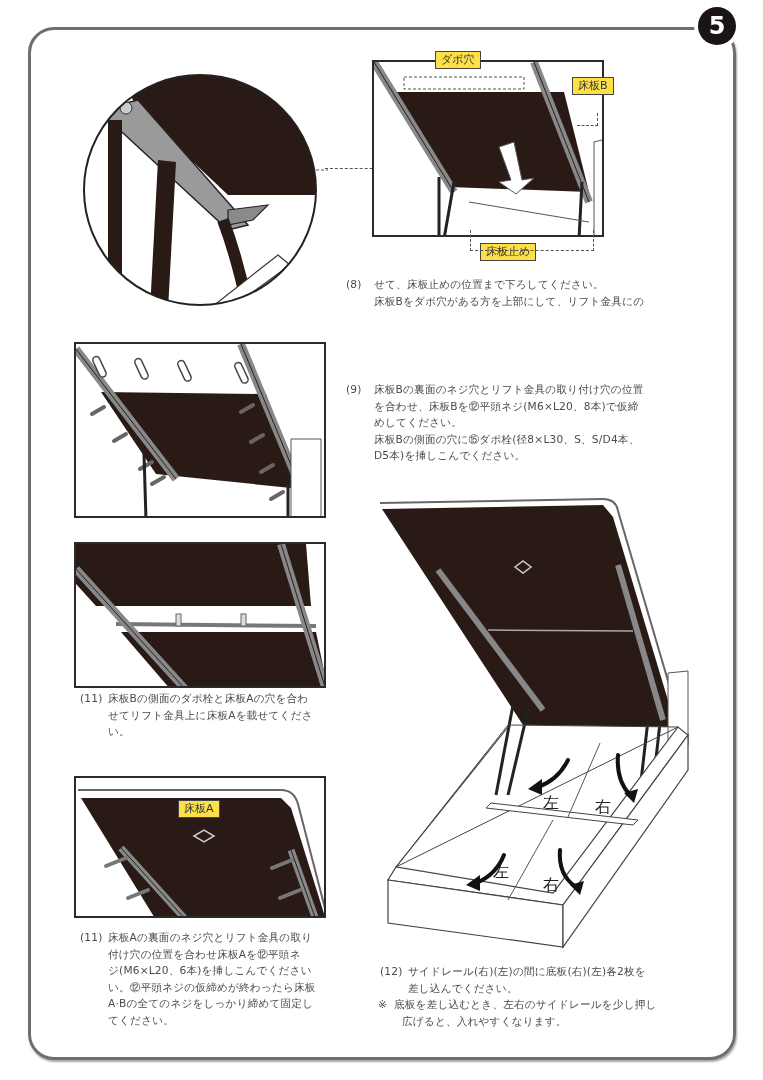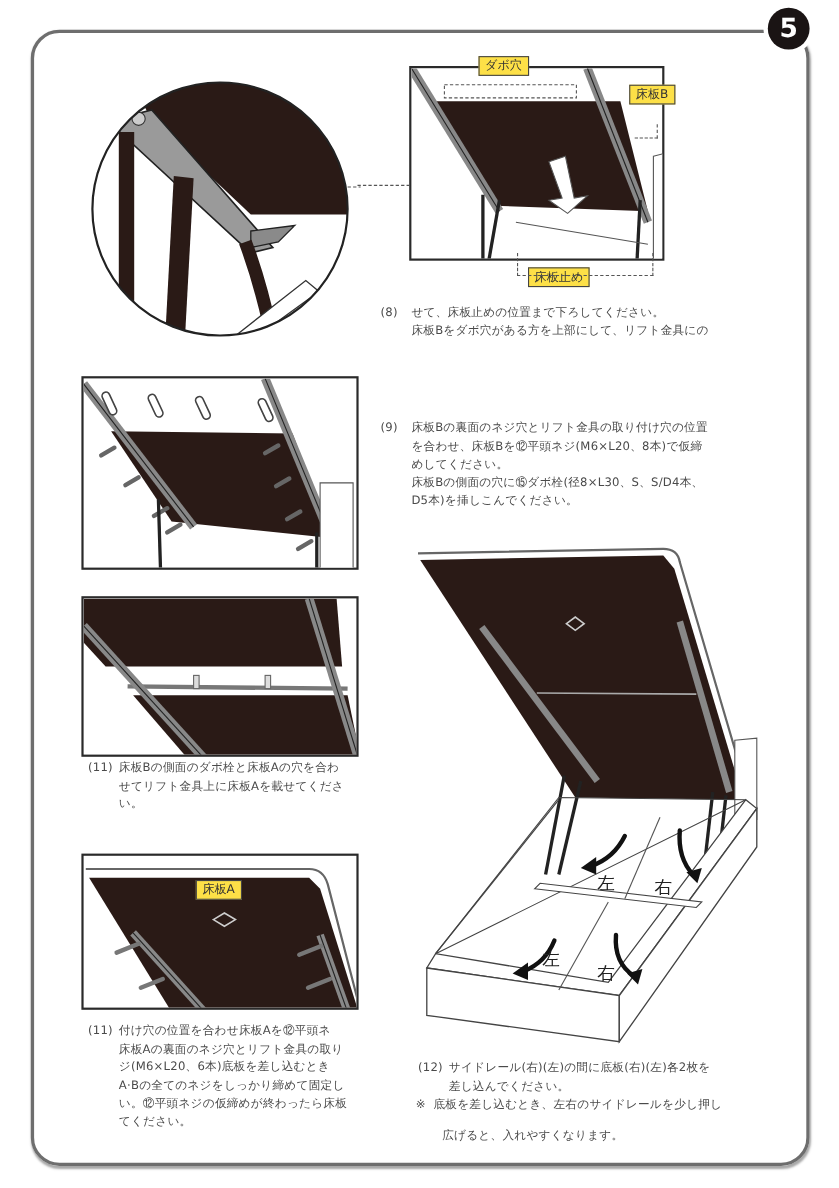--- a/index.html
+++ b/index.html
@@ -163,25 +163,25 @@
       <line x1="196" y1="90" x2="216" y2="82"></line>
         <line x1="204" y1="120" x2="224" y2="112"></line>
     </g>
   </svg>
 </div>
 <div class="label" style="left:178px;top:764px;margin-top:36px;">床板A</div>
 
 <div class="step" style="left:80px;top:929px;">
   <span class="num">(11)</span>
   <div class="body">
+    <span class="line">床板Aの裏面のネジ穴とリフト金具の取り</span>
     <span class="line">付け穴の位置を合わせ床板Aを⑫平頭ネ</span>
-    <span class="line">床板Aの裏面のネジ穴とリフト金具の取り</span>
-    <span class="line">ジ(M6×L20、6本)底板を差し込むとき</span>
+    <span class="line">ジ(M6×L20、6本)を挿しこんでください</span>
+    <span class="line">い。⑫平頭ネジの仮締めが終わったら床板</span>
     <span class="line">A·Bの全てのネジをしっかり締めて固定し</span>
-    <span class="line">い。⑫平頭ネジの仮締めが終わったら床板</span>
     <span class="line">てください。</span>
   </div>
 </div>
 
 <div style="position:absolute;left:378px;top:495px;width:315px;height:455px;">
   <svg width="315" height="455" viewBox="0 0 315 455">
 
     <path d="M2,8 L225,4 Q238,4 240,16 L303,230" fill="none" stroke="#666" stroke-width="2"></path>
     <polygon points="4,14 225,10 235,22 298,232 145,230" fill="#2a1a16"></polygon>
     <line x1="110" y1="135" x2="255" y2="136" stroke="#aaa" stroke-width="1.5"></line>
@@ -228,15 +228,15 @@
 
 <div class="step" style="left:380px;top:963px;">
   <span class="num">(12)</span>
   <div class="body">
     <span class="line">サイドレール(右)(左)の間に底板(右)(左)各2枚を</span>
     <span class="line">差し込んでください。</span>
   </div>
   <div style="position:relative;padding-left:22px;margin-left:-8px;">
     <span style="position:absolute;left:6px;top:0;">※</span>
     <span class="line">底板を差し込むとき、左右のサイドレールを少し押し</span>
-    <span class="line" style="padding-left:8px;margin-top:11px;">広げると、入れやすくなります。</span>
+    <span class="line" style="padding-left:8px;">広げると、入れやすくなります。</span>
   </div>
 </div>
 
 </body></html>

